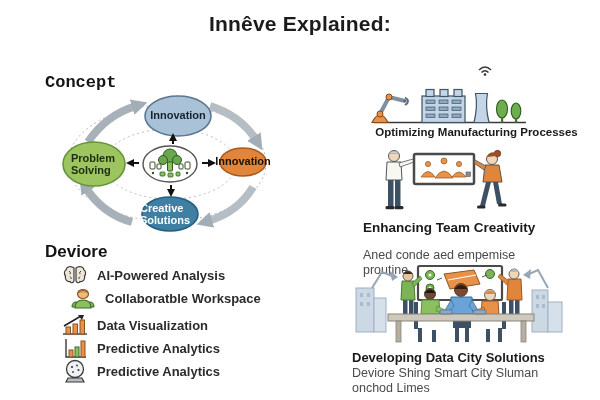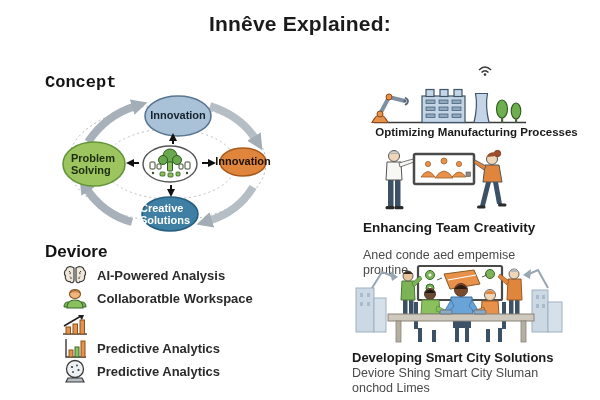--- a/index.html
+++ b/index.html
@@ -94,21 +94,21 @@
     <span class="ficon">
       <svg width="26" height="22" viewBox="0 0 26 22">
         <path d="M12 4 C9 1.5 4.5 2.5 4 6 C2 7 2 10.5 3.5 12 C2.5 15 5 18 8 17.5 C9 19.5 12 19 12 16.5 Z" fill="#efe7da" stroke="#3a3a3a" stroke-width="1.2"></path>
         <path d="M14 4 C17 1.5 21.5 2.5 22 6 C24 7 24 10.5 22.5 12 C23.5 15 21 18 18 17.5 C17 19.5 14 19 14 16.5 Z" fill="#efe7da" stroke="#3a3a3a" stroke-width="1.2"></path>
         <path d="M7 7 q2 1.2 1 3.2 M19 7 q-2 1.2 -1 3.2 M8 12.5 q1.5 1 1 2.5 M18 12.5 q-1.5 1 -1 2.5" fill="none" stroke="#3a3a3a" stroke-width="1"></path>
       </svg>
     </span>
     <span class="flabel">AI-Powered Analysis</span>
   </div>
 
-  <div class="abs feature-row" style="left:60px;top:287px;">
+  <div class="abs feature-row" style="left:68px;top:287px;">
     <span class="ficon">
       <svg width="28" height="22" viewBox="0 0 28 22">
         <path d="M3 20 q0 -5 4 -5 q4 0 4 5 Z" fill="#7cb356" stroke="#3a6a2a" stroke-width="1"></path>
         <path d="M17 20 q0 -5 4 -5 q4 0 4 5 Z" fill="#7cb356" stroke="#3a6a2a" stroke-width="1"></path>
         <path d="M6 21 q0 -8 8 -8 q8 0 8 8 Z" fill="#8bc05e" stroke="#3a6a2a" stroke-width="1.2"></path>
         <ellipse cx="14" cy="7" rx="5.5" ry="4.5" fill="#f0b87e" stroke="#8a5a2a" stroke-width="1.2"></ellipse>
         <path d="M9 6 Q14 1 19 6" fill="#e8a45e" stroke="#8a5a2a" stroke-width="1"></path>
       </svg>
     </span>
     <span class="flabel">Collaboratble Workspace</span>
@@ -118,20 +118,21 @@
     <span class="ficon">
       <svg width="28" height="22" viewBox="0 0 28 22">
         <path d="M2 20 H26" stroke="#3a3a3a" stroke-width="1.4"></path>
         <rect x="5" y="13" width="4.5" height="7" fill="#e8914a" stroke="#8a5420" stroke-width="1"></rect>
         <rect x="12" y="10" width="4.5" height="10" fill="#e8914a" stroke="#8a5420" stroke-width="1"></rect>
         <rect x="19" y="6" width="4.5" height="14" fill="#e8914a" stroke="#8a5420" stroke-width="1"></rect>
         <path d="M3 12 L20 2" stroke="#222222" stroke-width="1.6" fill="none"></path>
         <path d="M17 1 L23 1 L21 6 Z" fill="#222222"></path>
       </svg>
     </span>
+    <span class="flabel">Data Visualization</span>
   </div>
 
   <div class="abs feature-row" style="left:60px;top:337px;">
     <span class="ficon">
       <svg width="26" height="22" viewBox="0 0 26 22">
         <path d="M4 2 V20 H24" stroke="#3a3a3a" stroke-width="1.4" fill="none"></path>
         <rect x="7" y="13" width="4" height="7" fill="#e8914a" stroke="#8a5420" stroke-width="1"></rect>
         <rect x="13" y="10" width="4" height="10" fill="#8bc05e" stroke="#3a6a2a" stroke-width="1"></rect>
         <rect x="19" y="4" width="4" height="16" fill="#e8914a" stroke="#8a5420" stroke-width="1"></rect>
       </svg>
@@ -332,17 +333,17 @@
 
       <g>
         <rect x="38" y="52" width="146" height="7" fill="#cfc9bd" stroke="#8a8478" stroke-width="1"></rect>
         <rect x="46" y="59" width="5" height="21" fill="#b5afa2" stroke="#8a8478" stroke-width="0.8"></rect>
         <rect x="171" y="59" width="5" height="21" fill="#b5afa2" stroke="#8a8478" stroke-width="0.8"></rect>
         <rect x="90" y="48" width="12" height="4" rx="1" fill="#8fa9c0" stroke="#5a6a7a" stroke-width="0.7"></rect>
         <rect x="124" y="48" width="12" height="4" rx="1" fill="#8fa9c0" stroke="#5a6a7a" stroke-width="0.7"></rect>
       </g>
     </svg>
   </div>
-  <div class="abs uc-caption" style="left:352px;top:350px;font-size:13px;">Developing Smart City Solutions</div>
+  <div class="abs uc-caption" style="left:352px;top:350px;font-size:13px;">Developing Data City Solutions</div>
   <div class="abs uc-sub" style="left:352px;top:366px;width:210px;">Deviore Shing Smart City Sluman
 onchod Limes</div>
 
 </div>
 
 </body></html>

